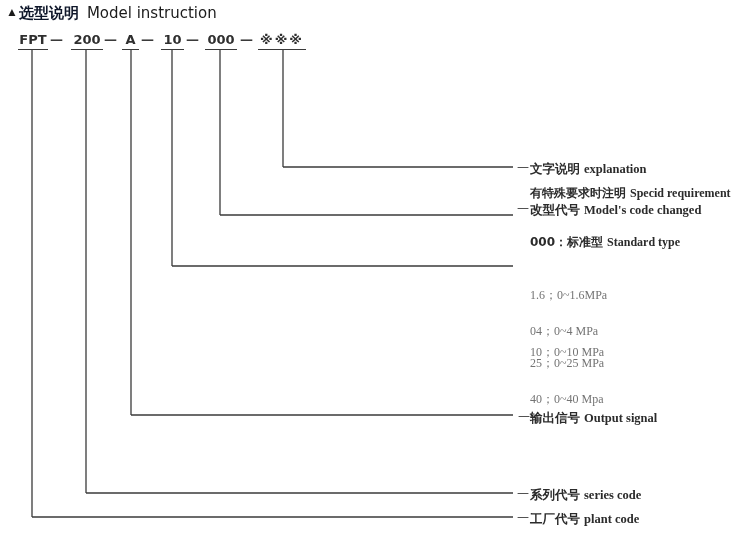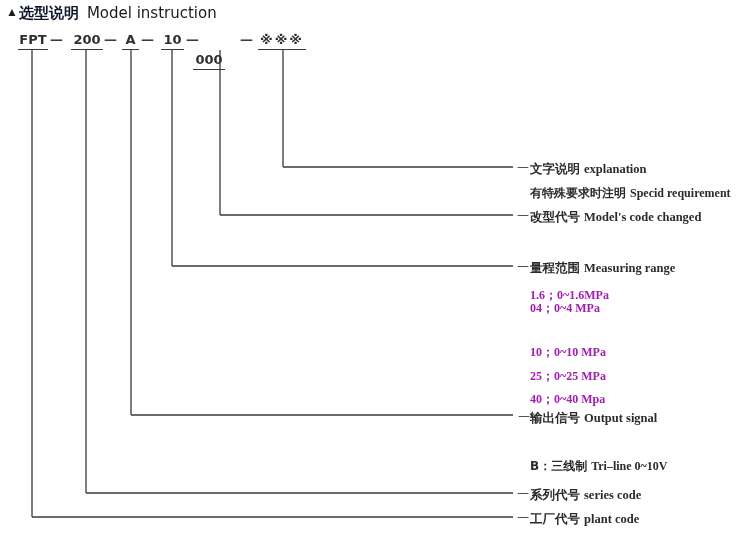--- a/index.html
+++ b/index.html
@@ -134,42 +134,42 @@
   .lbl.sub {
     padding-left: 13px;
   }
   .lbl.sub .cn,
   .lbl.sub .en {
     font-size: 12px;
   }
   .lbl.val {
     padding-left: 13px;
     font-family: "Liberation Serif", serif;
-    font-weight: bold;
-    font-size: 12px;
-    color: #a21caf;
+    font-weight: normal;
+    font-size: 12px;
+    color: #737373;
   }
 </style>
 </head>
 <body>
 
 <div id="page">
 
   <div id="title-row">
     <span class="tri">▲</span>
     <span id="title-cn">选型说明</span>
     <span id="title-en">Model instruction</span>
   </div>
 
   <div id="code-row">
       <div class="seg" style="left: 18px; width: 30px;">FPT</div>
       <div class="seg" style="left: 71px; width: 32px;">200</div>
       <div class="seg" style="left: 122px; width: 17px;">A</div>
       <div class="seg" style="left: 161px; width: 23px;">10</div>
-      <div class="seg" style="left: 193px; width: 32px; margin-top: 20px;">000</div>
+      <div class="seg" style="left: 205px; width: 32px;">000</div>
       <div class="seg stars" style="left: 258px; width: 48px;">※※※</div>
       <div class="dash" style="left: 50px;">—</div>
       <div class="dash" style="left: 104px;">—</div>
       <div class="dash" style="left: 141px;">—</div>
       <div class="dash" style="left: 186px;">—</div>
       <div class="dash" style="left: 240px;">—</div>
     </div>
 
   <svg id="leaders" viewBox="0 0 750 536" width="750" height="536">
       <g>
@@ -194,26 +194,25 @@
       </g>
       <g>
         <line x1="283" y1="50" x2="283" y2="167" stroke="#3a3a3a" stroke-width="1.3"></line>
         <line x1="283" y1="167" x2="513" y2="167" stroke="#3a3a3a" stroke-width="1.3"></line>
       </g>
     </svg>
 
   <div id="labels">
       <div class="lbl head" style="top: 161px;"><span class="lead">—</span><span class="cn">文字说明</span><span class="en">explanation</span></div>
       <div class="lbl sub" style="top: 185px;"><span class="cn">有特殊要求时注明</span><span class="en">Specid requirement</span></div>
-      <div class="lbl head" style="top: 209px;"><span class="lead">—</span><span class="cn">改型代号</span><span class="en">Model's code changed</span></div>
-      <div class="lbl head" style="top: 260px;"><span class="lead">—</span><span class="cn">量程范围</span><span class="en">Measuring range</span></div>
+      <div class="lbl head" style="top: 202px;"><span class="lead">—</span><span class="cn">改型代号</span><span class="en">Model's code changed</span></div>
+      <div class="lbl sub" style="top: 234px;"><span class="cn">000：标准型</span><span class="en">Standard type</span></div>
       <div class="lbl val" style="top: 288px;"><span>1.6；0~1.6MPa</span></div>
-      <div class="lbl val" style="top: 301px;"><span>04；0~4 MPa</span></div>
+      <div class="lbl val" style="top: 324px;"><span>04；0~4 MPa</span></div>
       <div class="lbl val" style="top: 345px;"><span>10；0~10 MPa</span></div>
-      <div class="lbl val" style="top: 369px;"><span>25；0~25 MPa</span></div>
+      <div class="lbl val" style="top: 356px;"><span>25；0~25 MPa</span></div>
       <div class="lbl val" style="top: 392px;"><span>40；0~40 Mpa</span></div>
       <div class="lbl head" style="top: 410px; text-align: right;"><span class="lead">—</span><span class="cn">输出信号</span><span class="en">Output signal</span></div>
-      <div class="lbl sub" style="top: 458px;"><span class="cn">B：三线制</span><span class="en">Tri–line 0~10V</span></div>
       <div class="lbl head" style="top: 487px;"><span class="lead">—</span><span class="cn">系列代号</span><span class="en">series code</span></div>
       <div class="lbl head" style="top: 511px;"><span class="lead">—</span><span class="cn">工厂代号</span><span class="en">plant code</span></div>
     </div>
 
 </div>
 
 </body></html>

